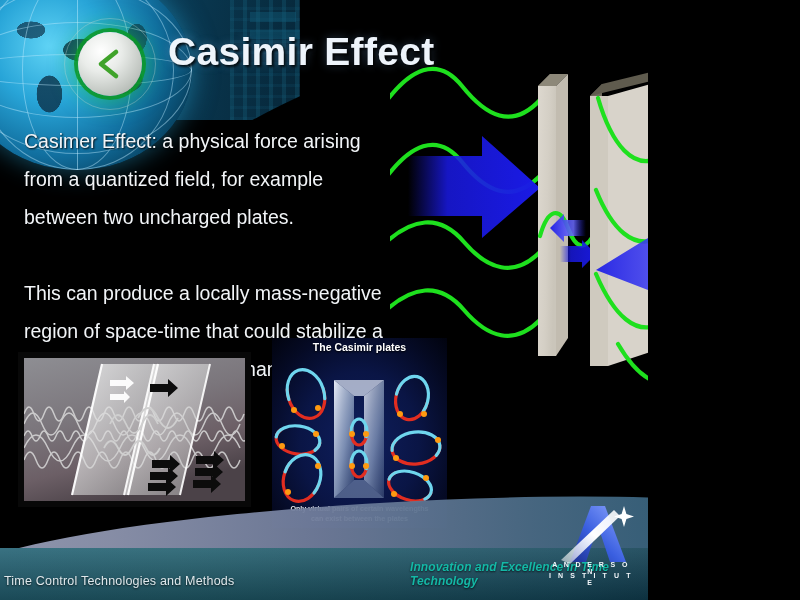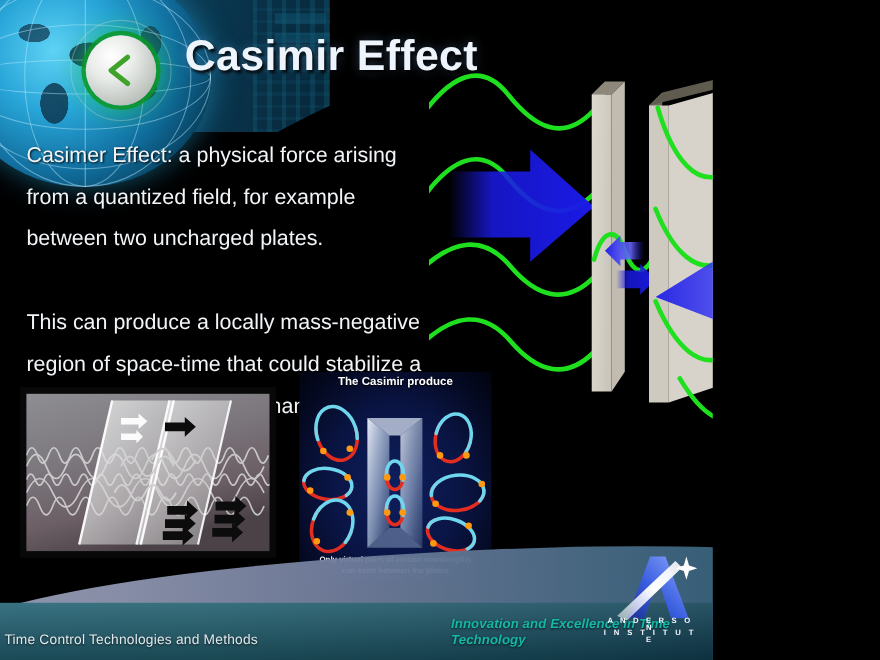--- a/index.html
+++ b/index.html
@@ -333,21 +333,21 @@
           <polygon points="178,104 196,104 196,99 206,108 196,117 196,112 178,112"></polygon>
           <polygon points="177,116 195,116 195,111 205,120 195,129 195,124 177,124"></polygon>
           <polygon points="175,128 193,128 193,123 203,132 193,141 193,136 175,136"></polygon>
         </g>
       </g>
     </svg>
   </div>
 
   <div class="picCenter">
     <div class="cbg"></div>
-    <div class="ctitle">The Casimir produce</div>
+    <div class="ctitle">The Casimir plates</div>
     <svg width="175" height="160" viewBox="0 0 175 160">
       <defs>
         <linearGradient id="plBody" x1="0" y1="0" x2="1" y2="1">
           <stop offset="0%" stop-color="#f2f6ff" stop-opacity="0.95"></stop>
           <stop offset="55%" stop-color="#a8bcd8" stop-opacity="0.7"></stop>
           <stop offset="100%" stop-color="#5d7498" stop-opacity="0.45"></stop>
         </linearGradient>
       </defs>
 
       <polygon points="62,28 82,44 82,128 62,146" fill="url(#plBody)"></polygon>

